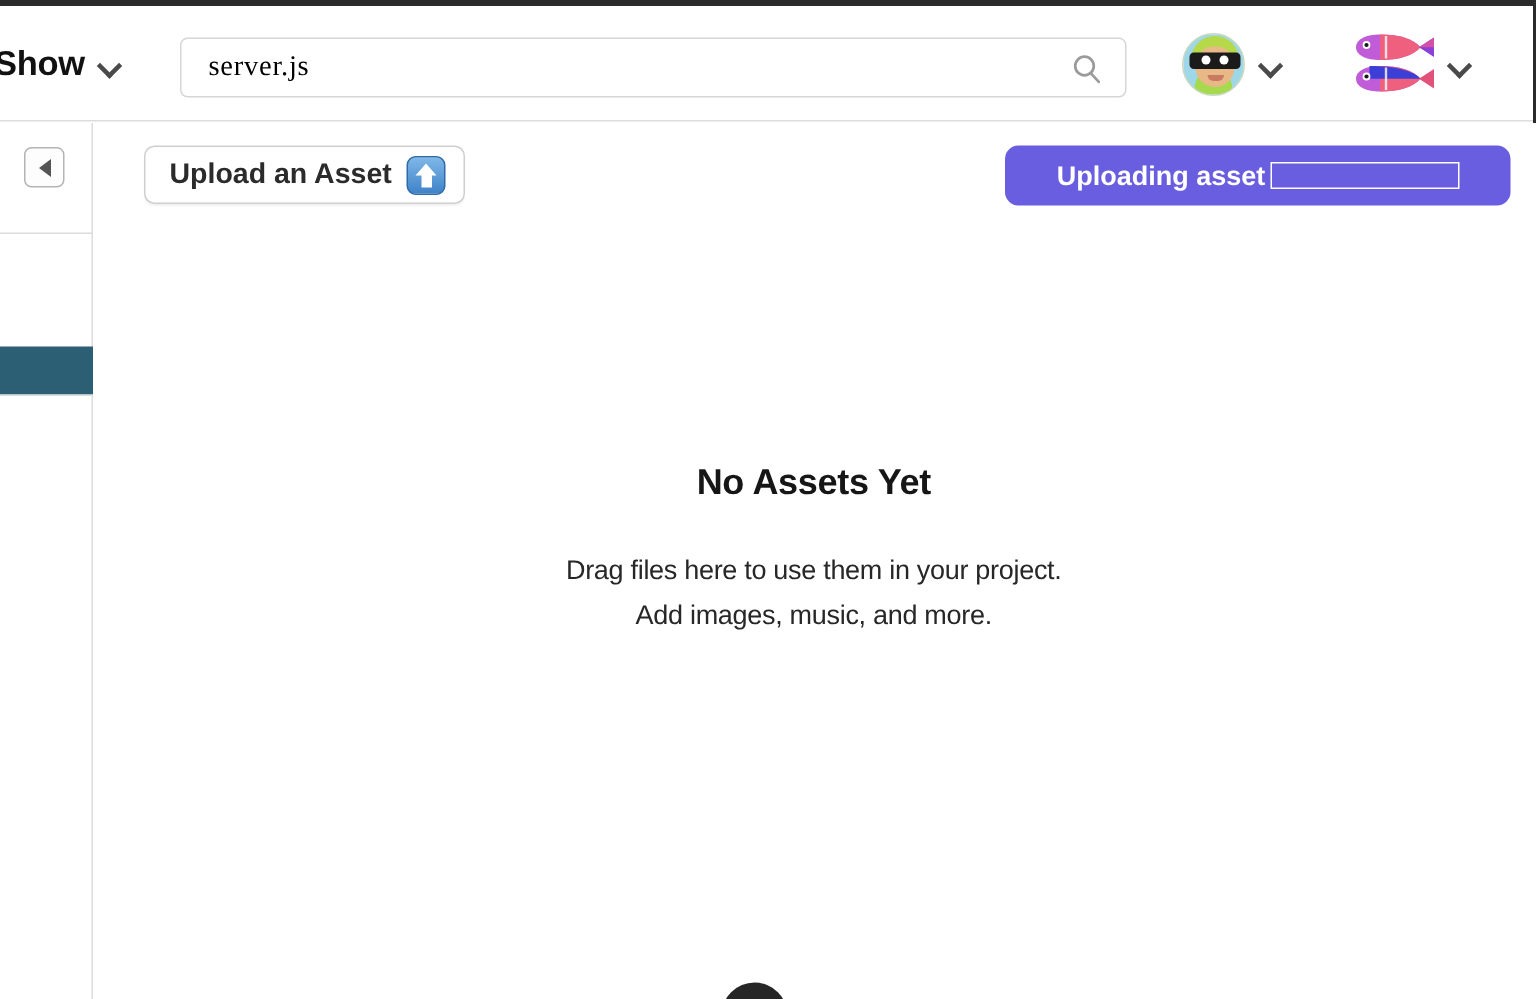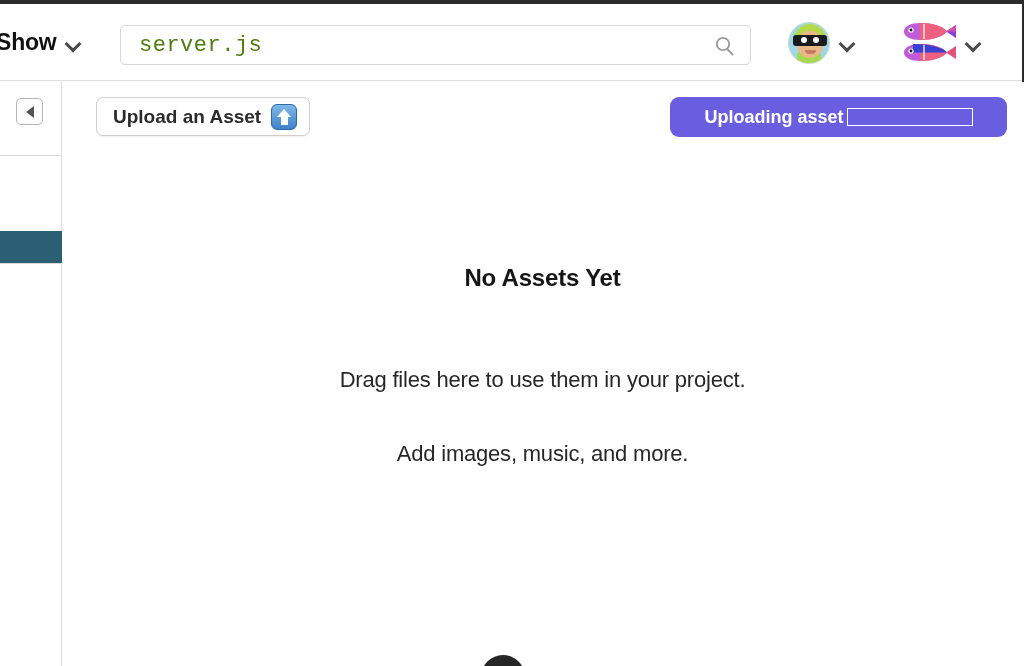--- a/index.html
+++ b/index.html
@@ -65,23 +65,23 @@
   .search-wrap {
     position: absolute; left: 120px; top: 21px;
     width: 631px; height: 40px;
     border: 1px solid #d6d6d6;
     border-radius: 5px;
     background: #ffffff;
     display: flex; align-items: center;
   }
   .search-input {
     border: none; outline: none; background: transparent;
-    font-family: Liberation Mono, monospace;
-    font-size: 22px;
-    color: #4d7c0f;
+    font-family: Liberation Serif, serif;
+    font-size: 19px;
+    color: #000000;
     padding-left: 18px;
     width: 560px;
     letter-spacing: 0.5px;
   }
   .search-icon {
     position: absolute; right: 14px; top: 9px;
     width: 22px; height: 22px;
   }
 
   
@@ -247,29 +247,28 @@
     height: 100%;
     background: #ffffff;
   }
 
   .empty-state {
     position: absolute; left: 0; top: 0;
     width: 959px; height: 584px;
     display: flex; flex-direction: column;
     align-items: center; justify-content: center;
     padding-bottom: 16px;
-    gap: 44px;
   }
   .empty-title {
     font-size: 24px; font-weight: bold; color: #161616;
     margin-bottom: 29px;
     letter-spacing: -0.2px;
   }
   .empty-line {
-    font-size: 22px; color: #272727;
+    font-size: 18px; color: #272727;
     line-height: 30px;
     text-align: left;
     letter-spacing: -0.2px;
   }
 
   .fab {
     position: absolute; left: 481px; top: 655px;
     width: 44px; height: 44px;
     border-radius: 50%;
     background: #262626;

